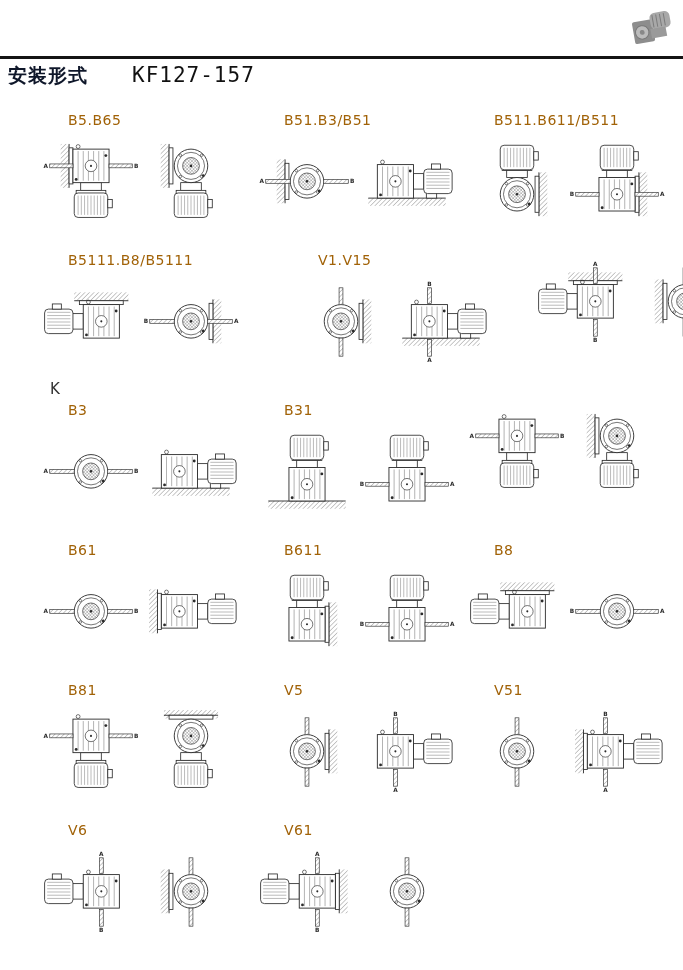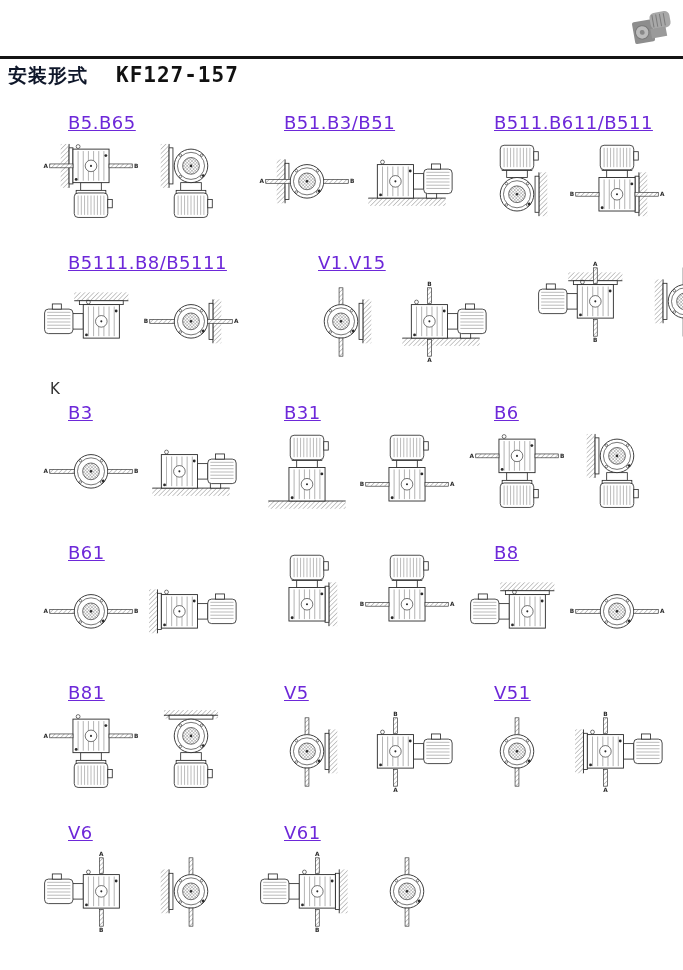--- a/index.html
+++ b/index.html
@@ -1,29 +1,29 @@
 <!DOCTYPE html>
 <html><head>
 <meta charset="utf-8">
 <style>
   html,body{margin:0;padding:0;background:#f2f2f2;}
   .page{position:relative;width:683px;height:970px;background:#ffffff;overflow:hidden;
         font-family:"DejaVu Sans",sans-serif;color:#222;}
   .rule{position:absolute;top:56px;left:0;width:683px;height:3px;background:#141414;}
   .title{position:absolute;top:63px;left:8px;white-space:nowrap;}
   .title .cn{font-weight:bold;font-size:19px;color:#0f172a;letter-spacing:1px;}
-  .title .model{font-family:"DejaVu Sans Mono",monospace;font-weight:bold;font-size:21px;
-                color:#111;margin-left:28px;letter-spacing:1px;}
+  .title .model{font-family:"DejaVu Sans Mono",monospace;font-weight:normal;font-size:21px;
+                color:#111;margin-left:44px;letter-spacing:1px;}
   .corner{position:absolute;top:4px;right:8px;width:48px;height:46px;}
   .content{position:absolute;top:112px;left:0;width:683px;}
   .sec-heading{font-size:15px;color:#333;margin:0 0 4px 50px;letter-spacing:1px;}
   .row{display:grid;grid-template-columns:212px 206px 1fr;column-gap:4px;
        padding-left:42px;margin-bottom:20px;}
   .row.tight{margin-bottom:8px;gap:38px;}
-  .cell-label{font-size:18px;color:#6d28d9;letter-spacing:.5px;margin:0 0 2px 26px;height:18px;text-decoration:underline;}
+  .cell-label{font-size:14px;color:#a16207;letter-spacing:.5px;margin:0 0 2px 26px;height:18px;}
   .views{display:flex;gap:2px;}
   .view svg{width:98px;height:100px;display:block;}
 </style>
 </head>
 <body>
 
 <div class="page">
 
   <svg width="0" height="0" style="position:absolute" aria-hidden="true">
     <defs>
@@ -606,21 +606,20 @@
                 <rect x="12" y="81" width="36" height="6" fill="url(#hatch)" stroke="#2b2b2b" stroke-width="1"></rect>
                 <rect x="104" y="81" width="36" height="6" fill="#fff"></rect>
                 <rect x="104" y="81" width="36" height="6" fill="url(#hatch)" stroke="#2b2b2b" stroke-width="1"></rect>
                 <text x="6" y="87" text-anchor="middle" font-size="9" font-weight="bold" fill="#2b2b2b" font-family="DejaVu Sans, sans-serif">B</text>
                 <text x="146" y="87" text-anchor="middle" font-size="9" font-weight="bold" fill="#2b2b2b" font-family="DejaVu Sans, sans-serif">A</text>
               </svg>
             </div>
           </div>
         </div>
         <div class="cell">
-          <div class="cell-label">B6</div>
           <div class="views">
             <div class="view">
               <svg viewBox="0 0 152 130">
                 <g>
                   <rect x="60" y="66" width="32" height="12" fill="#ffffff" stroke="#2b2b2b" stroke-width="1.3"></rect>
                   <rect x="53" y="78" width="46" height="5" fill="#ffffff" stroke="#2b2b2b" stroke-width="1.3"></rect>
                   <rect x="50" y="82" width="52" height="38" rx="6" fill="#ffffff" stroke="#2b2b2b" stroke-width="1.3"></rect>
                   <line x1="56" y1="86" x2="56" y2="116" stroke="#666" stroke-width="0.7"></line>
                   <line x1="61" y1="86" x2="61" y2="116" stroke="#666" stroke-width="0.7"></line>
                   <line x1="66" y1="86" x2="66" y2="116" stroke="#666" stroke-width="0.7"></line>
@@ -743,20 +742,21 @@
                   <circle cx="58" cy="64" r="1.6" fill="#2b2b2b"></circle>
                   <circle cx="38" cy="34" r="3" fill="none" stroke="#2b2b2b" stroke-width="1"></circle>
                   <circle cx="35" cy="85" r="2.2" fill="#2b2b2b"></circle>
                   <circle cx="81" cy="48" r="2.2" fill="#2b2b2b"></circle>
                 </g>
               </svg>
             </div>
           </div>
         </div>
         <div class="cell">
+          <div class="cell-label">B611</div>
           <div class="views">
             <div class="view">
               <svg viewBox="0 0 152 130">
                 <rect x="110" y="50" width="13" height="68" fill="url(#hatch)"></rect>
                 <line x1="110" y1="50" x2="110" y2="118" stroke="#2b2b2b" stroke-width="1.4"></line>
                 <rect x="104" y="56" width="6" height="56" fill="#ffffff" stroke="#2b2b2b" stroke-width="1.3"></rect>
                 <g>
                   <rect x="60" y="46" width="32" height="12" fill="#ffffff" stroke="#2b2b2b" stroke-width="1.3"></rect>
                   <rect x="53" y="42" width="46" height="5" fill="#ffffff" stroke="#2b2b2b" stroke-width="1.3"></rect>
                   <rect x="50" y="8" width="52" height="38" rx="6" fill="#ffffff" stroke="#2b2b2b" stroke-width="1.3"></rect>

